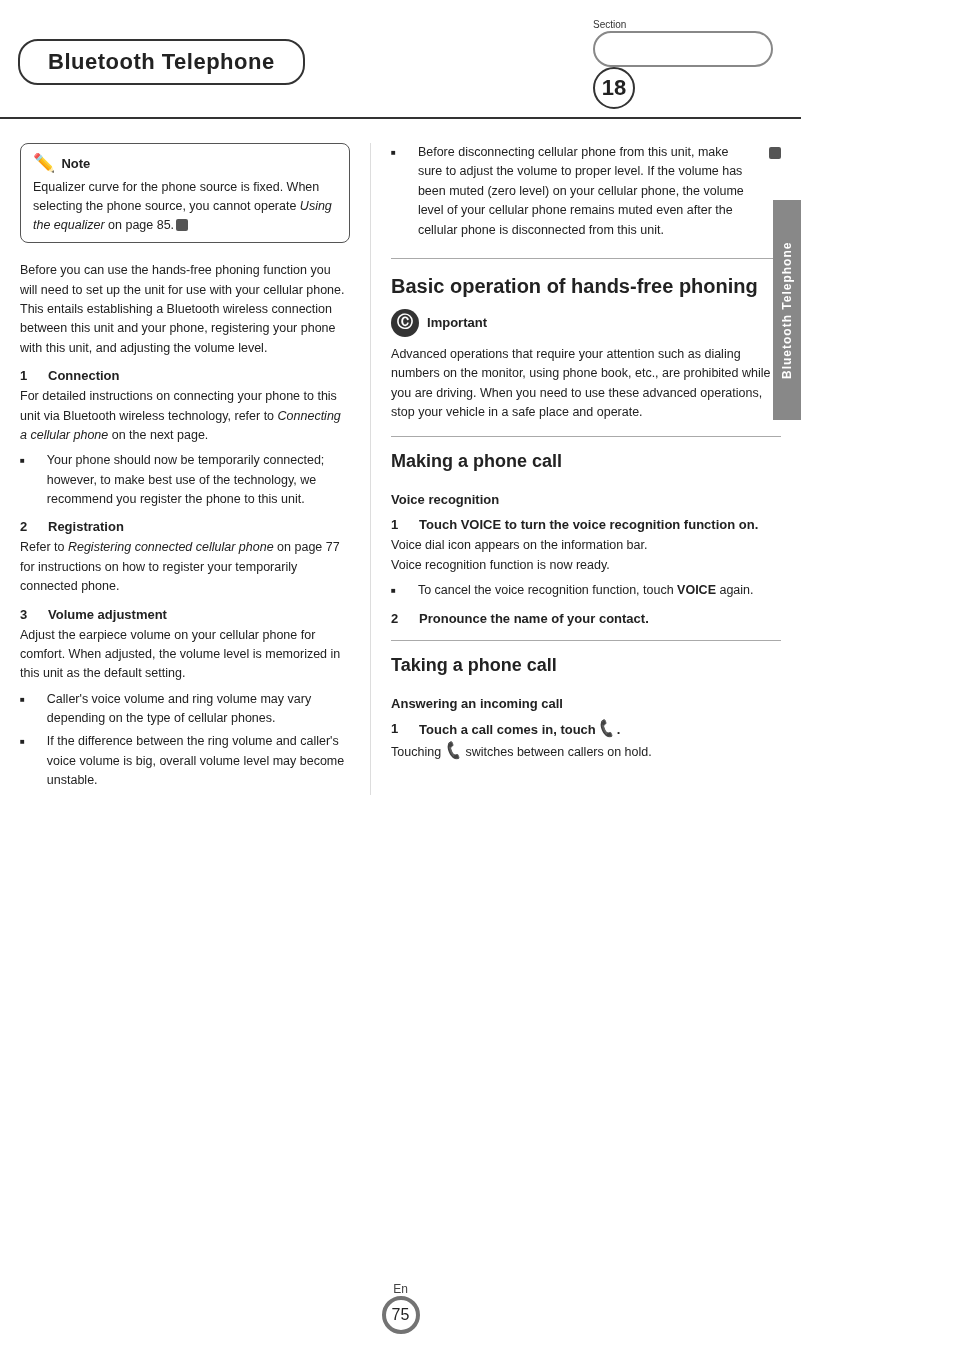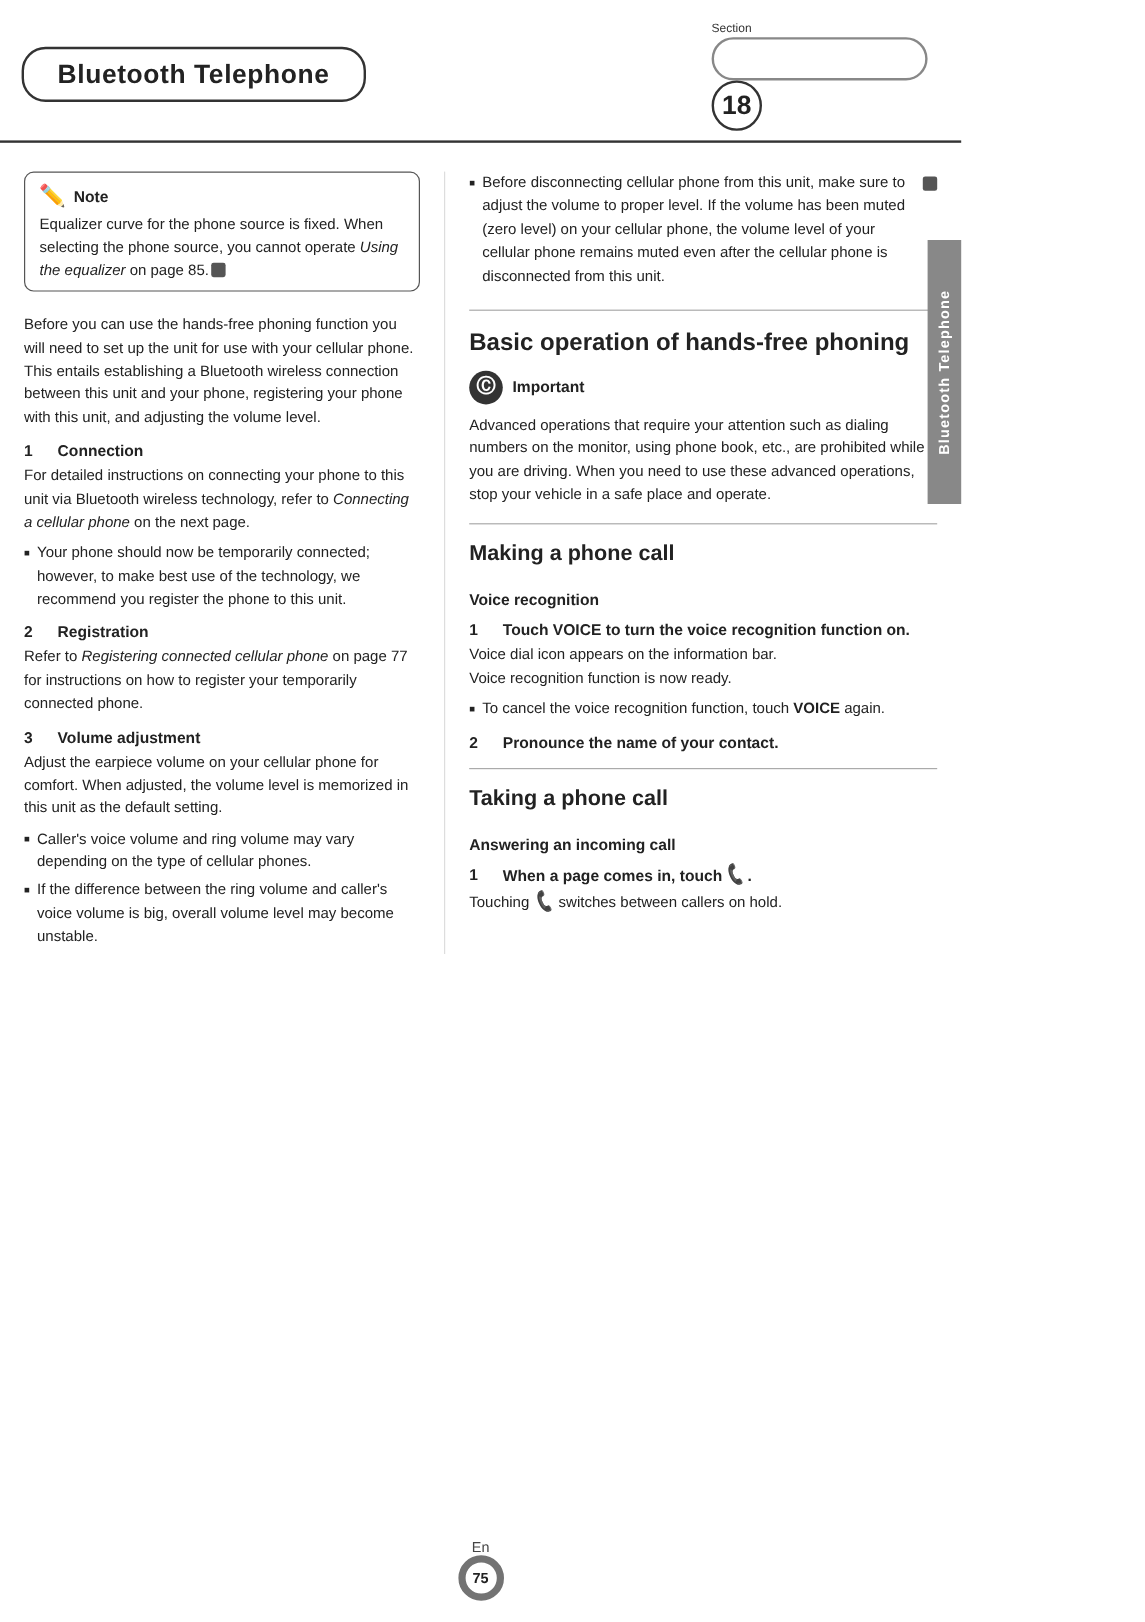--- a/index.html
+++ b/index.html
@@ -153,21 +153,21 @@
       color: #222;
       margin-bottom: 6px;
     }
 
     .body-text em {
       font-style: italic;
     }
 
     .bullet-item {
       display: flex;
-      gap: 6px;
+      gap: 22px;
       font-size: 12.5px;
       line-height: 1.55;
       margin-bottom: 4px;
     }
 
     .bullet-item::before {
       content: '■';
       font-size: 8px;
       margin-top: 4px;
       flex-shrink: 0;
@@ -235,29 +235,29 @@
       padding: 0 20px;
       flex-direction: column;
     }
 
     .footer-lang {
       font-size: 12px;
       color: #444;
     }
 
     .footer-page {
-      border: 6px solid #737373;
+      border: 4px solid #737373;
       border-radius: 50%;
       width: 38px;
       height: 38px;
       display: flex;
       align-items: center;
       justify-content: center;
-      font-size: 12px;
-      font-weight: 700;
+      font-size: 16px;
+      font-weight: 400;
     }
 
     .phone-icon {
       display: inline-block;
       font-size: 14px;
       transform: rotate(20deg);
     }
 
     .top-right-section {
       display: flex;
@@ -398,21 +398,21 @@
 
       <hr class="divider-line">
 
       <div class="section-heading-medium">Taking a phone call</div>
 
       <div class="sub-heading">Answering an incoming call</div>
 
       <div class="numbered-item">
         <span class="num">1</span>
         <span class="num-content">
-          <span>When a page comes in, touch</span>
+          <span>Touch a call comes in, touch</span>
           <span class="phone-icon">📞</span>.
         </span>
       </div>
       <p class="body-text">
         <span>Touching</span>
         <span class="phone-icon">📞</span>
         <span>switches between callers on hold.</span>
       </p>
 
     </div>

